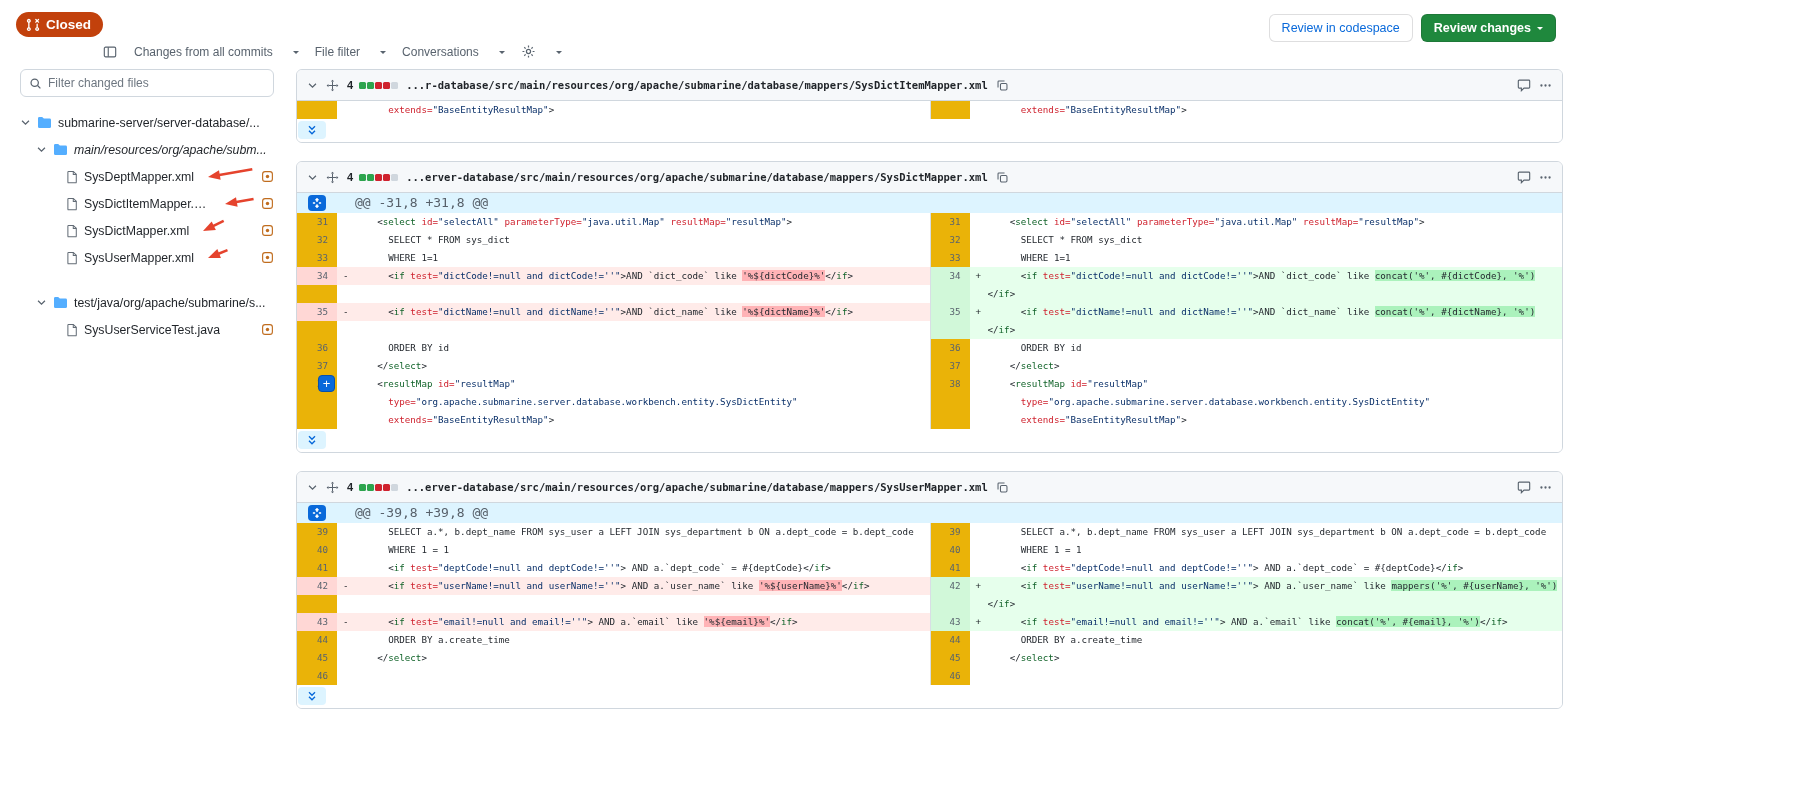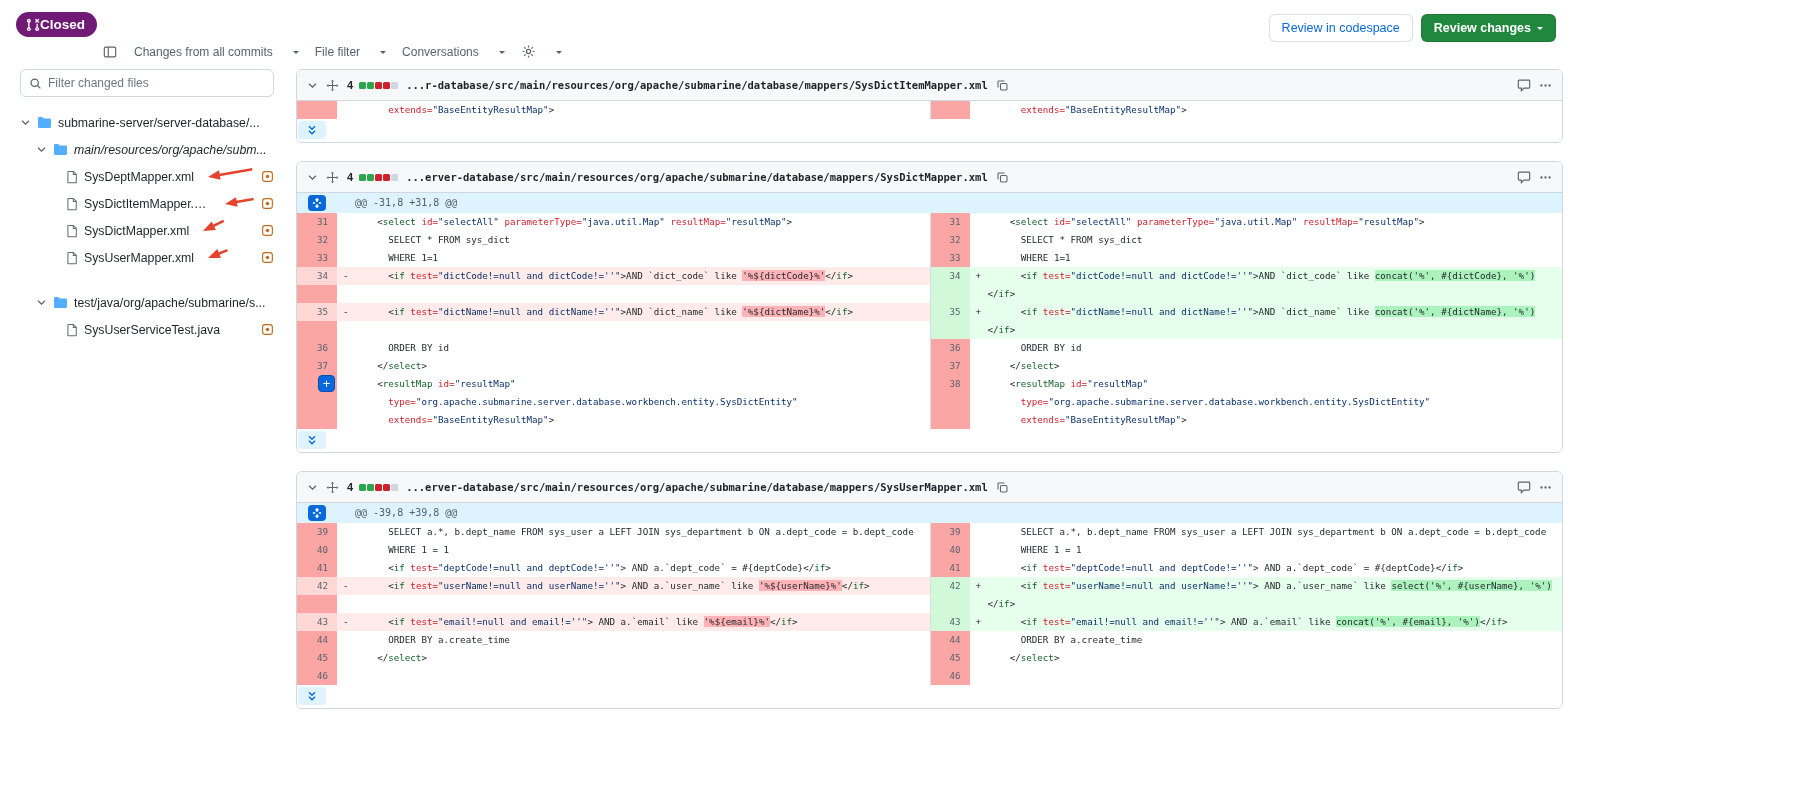--- a/index.html
+++ b/index.html
@@ -3,22 +3,22 @@
 <meta charset="utf-8">
 <style>
   *{box-sizing:border-box;margin:0;padding:0}
   html,body{width:1811px;height:797px;background:#fff;overflow:hidden;
     font-family:"Liberation Sans","DejaVu Sans",sans-serif;color:#1f2328}
   .page{width:1568px;height:100%}
   
   .top{display:flex;align-items:flex-start;padding:12px 12px 4px 16px}
   .top-left{flex:1;min-width:0}
   .row1{display:flex;align-items:center;gap:10px}
-  .badge{background:#701a75;color:#fff;border-radius:16px;padding:5px 12px 5px 10px;
-    font-size:13.5px;font-weight:700;display:inline-flex;align-items:center;white-space:nowrap}
+  .badge{background:#c2410c;color:#fff;border-radius:16px;padding:5px 12px 5px 10px;
+    font-size:13.5px;font-weight:700;display:inline-flex;align-items:center;gap:6px;white-space:nowrap}
   .title{font-size:15.5px;font-weight:700;white-space:nowrap;overflow:hidden}
   .prnum{color:#59636e;font-weight:400;font-size:13px;margin-left:4px}
   .row2{margin-left:86px;margin-top:7px;display:flex;align-items:center;gap:16px;
     color:#59636e;font-size:12px}
   .dd{display:inline-flex;align-items:center;gap:20px;cursor:pointer;white-space:nowrap}
   .caret{display:inline-block;width:0;height:0;border:3.5px solid transparent;
     border-top-color:currentColor;transform:translateY(2px)}
   .top-right{display:flex;gap:8px;padding-top:2px}
   .btn{border-radius:6px;font-size:12.5px;padding:6px 12px;cursor:pointer;white-space:nowrap;
     display:inline-flex;align-items:center;gap:6px;border:1px solid rgba(31,35,40,.15)}
@@ -48,21 +48,21 @@
   .fstat{font-weight:600;color:#1f2328;font-size:11px}
   .fsquares{display:inline-flex;gap:1px;margin-left:-2px}
   .sq{width:7px;height:7px;border-radius:1.5px;display:inline-block}
   .sq.a{background:#2da44e}.sq.d{background:#cf222e}.sq.n{background:#d0d7de}
   .fpath{font-family:"DejaVu Sans Mono","Liberation Mono",monospace;font-size:10.5px;font-weight:700;
     color:#1f2328;text-decoration:none;overflow:hidden;text-overflow:ellipsis;white-space:nowrap;cursor:pointer}
   .fspacer{flex:1}
   .fh-copy,.fh-comment,.fh-kebab{color:#59636e;cursor:pointer}
   .dbody{font-family:"DejaVu Sans Mono","Liberation Mono",monospace;font-size:9.2px;line-height:18px}
   .drow{display:grid;grid-template-columns:40px minmax(0,1fr) 40px minmax(0,1fr)}
-  .cell-num{position:relative;background:#fca5a5}
+  .cell-num{position:relative;background:#eab308}
   .cell-num.right{border-left:1px solid #d8dee4}
   .numbg{text-align:right;padding-right:9px;color:#59636e;font-size:9.2px;cursor:pointer}
   .numbg.del{background:#ffd7d5}
   .numbg.add{background:#d1f8d9}
   .cell-code{position:relative;background:#fff}
   .codebg{position:relative;padding-left:18px}
   .codebg.del{background:#ffebe9}
   .codebg.add{background:#e6ffec}
   .sign{position:absolute;left:6px;top:0;color:#1f2328}
   .vline{height:18px;white-space:pre;overflow:hidden}
@@ -70,21 +70,21 @@
   .sg-h{color:#24292f}
   .codebg.del .sg-h{background:#ffb3b6}
   .codebg.add .sg-h{background:#abf2bc}
   .plusbtn{position:absolute;right:2px;top:0;width:17px;height:17px;background:#0969da;
     border:1px solid #0550ae;border-radius:4px;color:#fff;font-size:13px;line-height:13px;
     display:flex;align-items:center;justify-content:center;cursor:pointer;z-index:3;padding:0}
   .hunkrow{background:#ddf4ff;height:20px;align-items:center}
   .hunkgut{display:flex;align-items:center;justify-content:center;height:100%}
   .unfoldbtn{background:#0969da;border:none;border-radius:4px;width:18px;height:16px;
     display:flex;align-items:center;justify-content:center;cursor:pointer;padding:0}
-  .hunklabel{grid-column:2/3;color:#57606a;padding-left:18px;font-size:10px;white-space:pre}
+  .hunklabel{grid-column:2/3;color:#57606a;padding-left:18px;font-size:13px;white-space:pre}
   .hunkrest{grid-column:3/5;height:100%}
   .expandrow{display:block;height:23px;position:relative;background:#fff}
   .expandbtn{position:absolute;left:1px;top:2px;width:28px;height:18px;background:#ddf4ff;
     border:none;border-radius:4px;display:flex;align-items:center;justify-content:center;cursor:pointer;padding:0}
 </style>
 </head>
 <body>
 
 <div class="page">
   <header class="top">
@@ -688,21 +688,21 @@
                   <span class="sign">-</span>
                   <div class="vline"><span class="sg-p">      &lt;</span><span class="sg-t">if</span><span class="sg-p"> </span><span class="sg-a">test=</span><span class="sg-s">"userName!=null and userName!=''"</span><span class="sg-p">&gt; AND a.`user_name` like </span><span class="sg-h">'%${userName}%'</span><span class="sg-p">&lt;/</span><span class="sg-t">if</span><span class="sg-p">&gt;</span></div>
                 </div>
               </div>
               <div class="cell-num right">
                 <div class="numbg add" style="height: 36px;">42</div>
               </div>
               <div class="cell-code">
                 <div class="codebg add">
                   <span class="sign">+</span>
-                  <div class="vline"><span class="sg-p">      &lt;</span><span class="sg-t">if</span><span class="sg-p"> </span><span class="sg-a">test=</span><span class="sg-s">"userName!=null and userName!=''"</span><span class="sg-p">&gt; AND a.`user_name` like </span><span class="sg-h">select('%', #{userName}, '%')</span></div>
+                  <div class="vline"><span class="sg-p">      &lt;</span><span class="sg-t">if</span><span class="sg-p"> </span><span class="sg-a">test=</span><span class="sg-s">"userName!=null and userName!=''"</span><span class="sg-p">&gt; AND a.`user_name` like </span><span class="sg-h">mappers('%', #{userName}, '%')</span></div>
                   <div class="vline"><span class="sg-p">&lt;/</span><span class="sg-t">if</span><span class="sg-p">&gt;</span></div>
                 </div>
               </div>
             </div>
             <div class="drow">
               <div class="cell-num">
                 <div class="numbg del" style="height: 18px;">43</div>
               </div>
               <div class="cell-code">
                 <div class="codebg del">

